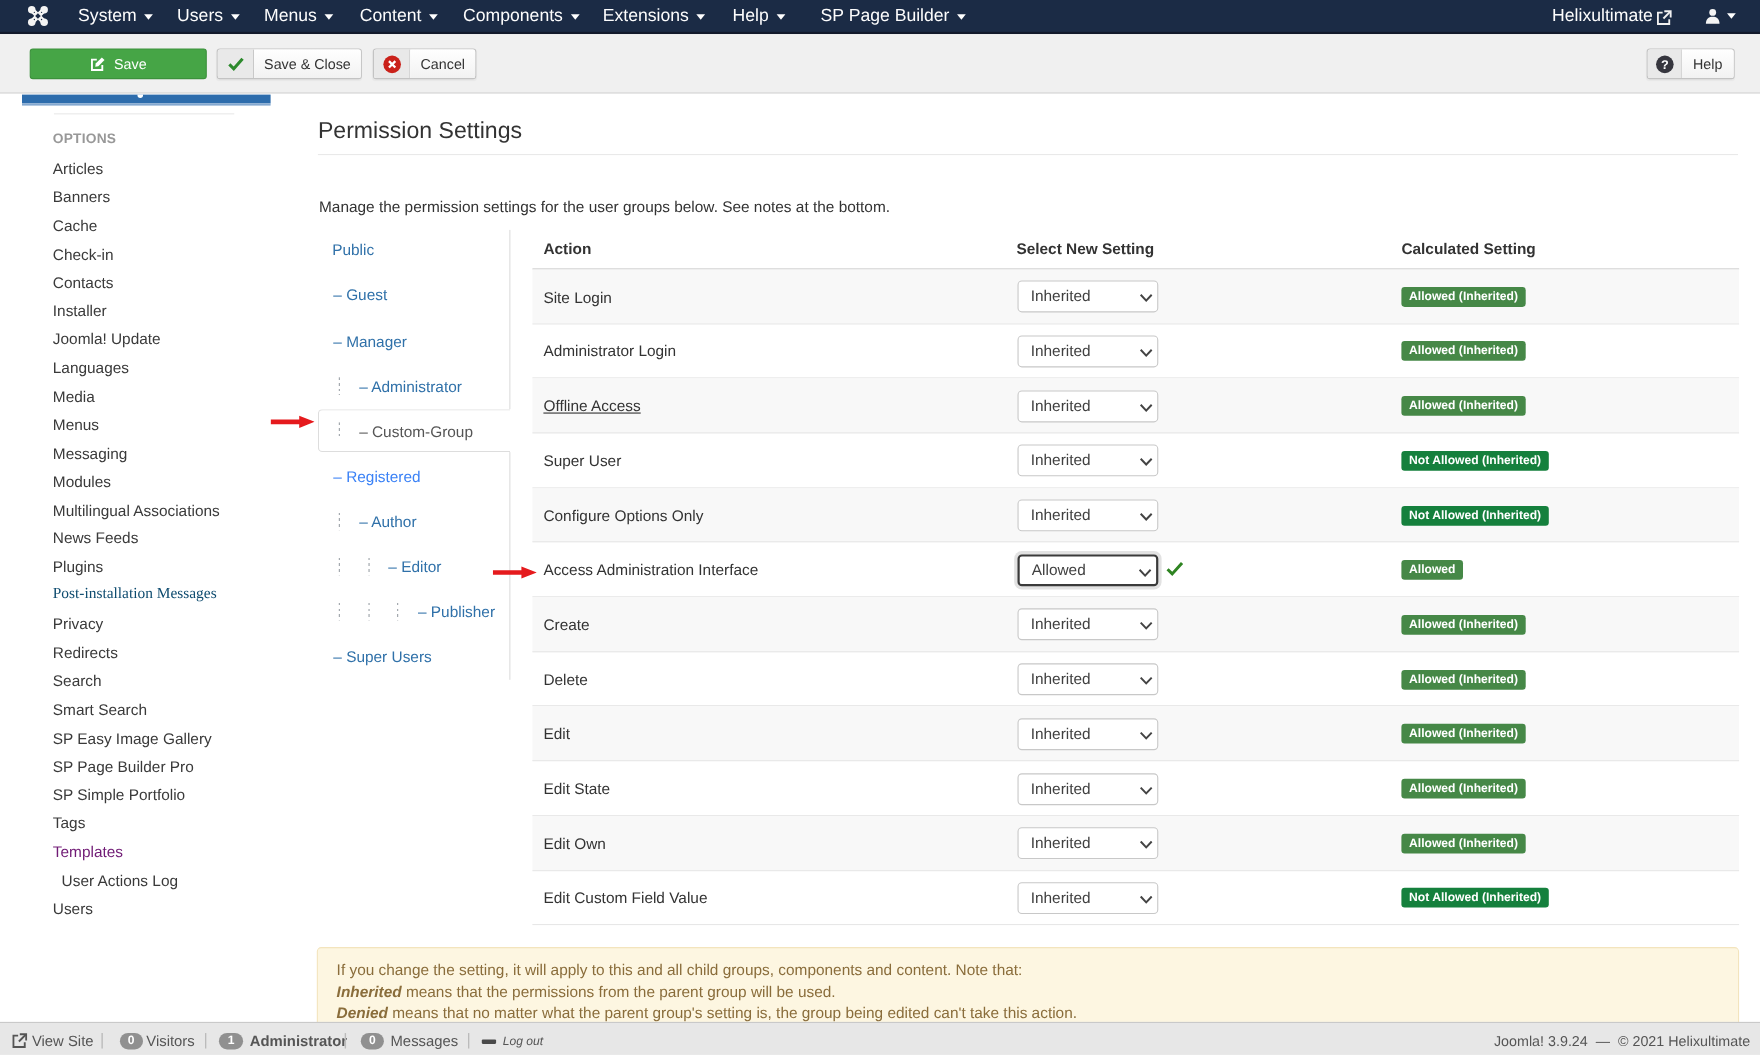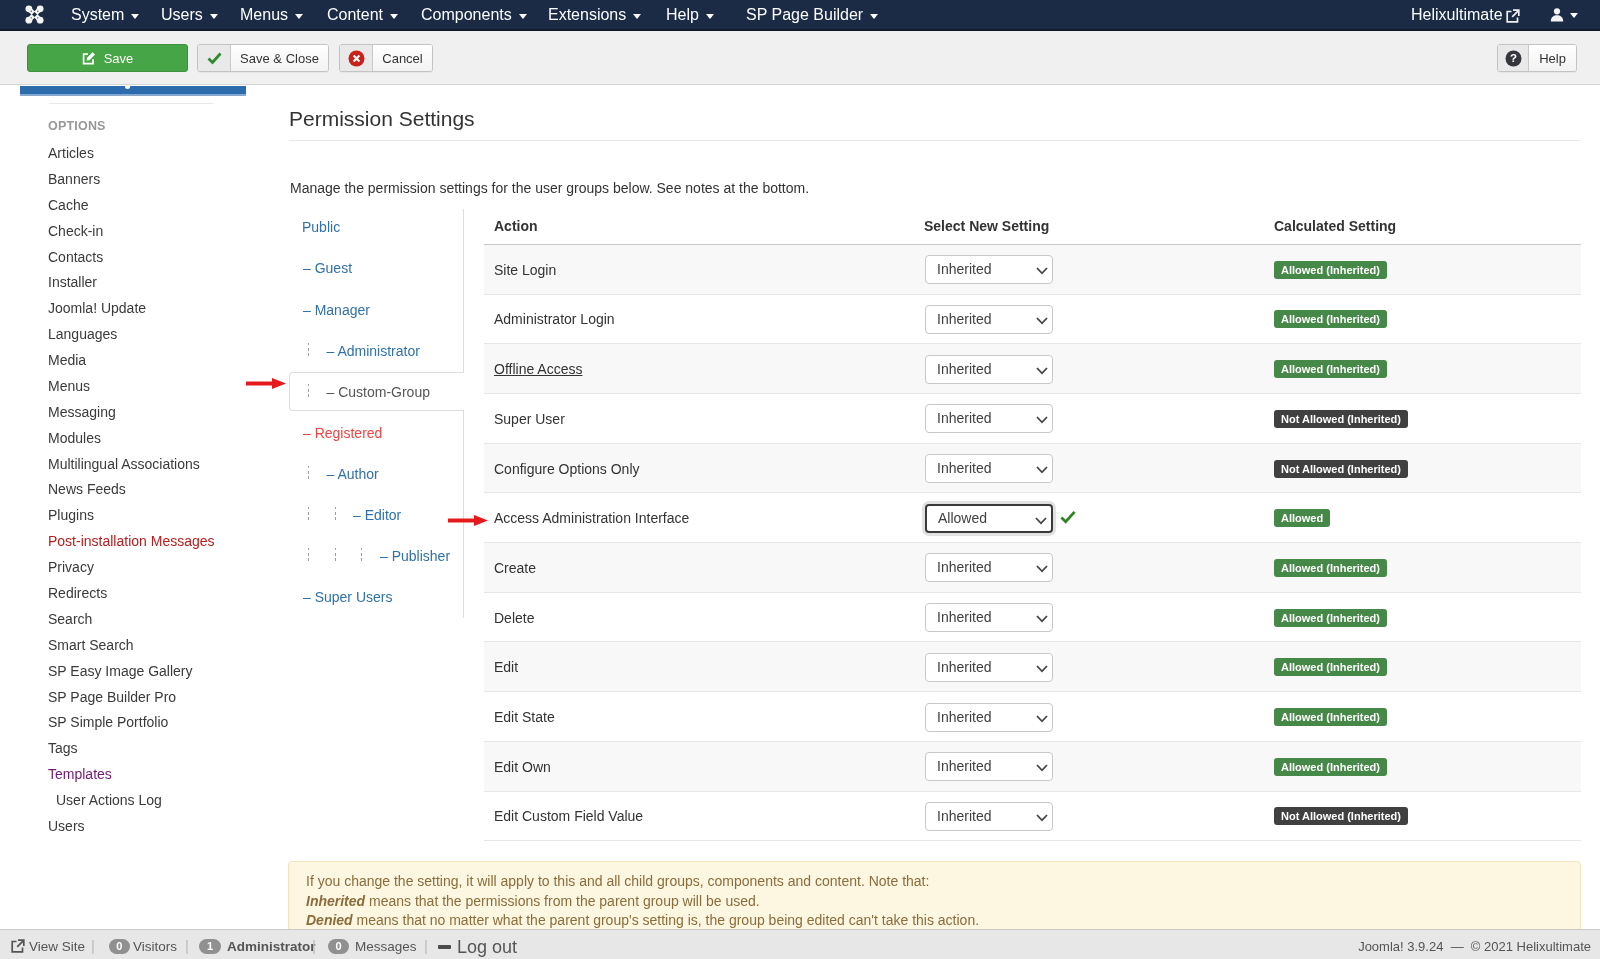--- a/index.html
+++ b/index.html
@@ -7,21 +7,21 @@
 .ab{position:absolute;white-space:nowrap;}
 .t15{font-size:14px;line-height:20px;color:#333;}
 .caret{display:inline-block;width:0;height:0;border-left:4.5px solid transparent;border-right:4.5px solid transparent;border-top:5px solid #fff;vertical-align:middle;margin-left:7px;position:relative;top:1px;}
 .navitem{position:absolute;top:5px;font-size:16px;line-height:20px;color:#fdfdfd;}
 .dotv{position:absolute;width:1px;background:repeating-linear-gradient(to bottom,#9aa0a6 0 2.4px,transparent 2.4px 5.2px);}
 .row-label{font-size:14px;line-height:20px;color:#333;}
 .sel{position:absolute;width:128px;height:29px;background:#fff;border:1px solid #c8c8c8;border-radius:4px;font-size:14px;color:#404040;line-height:27px;padding-left:11px;}
 .sel svg{position:absolute;right:4px;top:11px;}
 .badge{position:absolute;height:18px;line-height:18px;padding:0 7px;border-radius:3px;font-size:11px;font-weight:bold;color:#fff;}
 .bg-g{background:#468847;}
-.bg-r{background:#404040;}
+.bg-r{background:#15803d;}
 .seg-btn{position:absolute;top:44px;height:28px;border:1px solid #c3c3c3;border-radius:3px;background:#fdfdfd;display:flex;align-items:stretch;box-shadow:0 1px 1px rgba(0,0,0,0.04);}
 .seg-ic{width:33px;background:#e9e9e9;border-right:1px solid #c9c9c9;border-radius:2px 0 0 2px;display:flex;align-items:center;justify-content:center;}
 .seg-tx{display:flex;align-items:center;justify-content:center;font-size:13px;color:#333;padding:0 8px;white-space:nowrap;flex:1;background:linear-gradient(#ffffff,#f2f2f2);border-radius:0 2px 2px 0;}
 </style></head><body>
 
 <div class="ab" style="left:0;top:0;width:1600px;height:31px;background:#1b2b45;border-bottom:2px solid #12192b;"></div>
 <svg class="ab" style="left:25px;top:5px;" width="19" height="19" viewBox="0 0 64 64">
 <g fill="none" stroke="#f4f4f4" stroke-width="16" stroke-linecap="round">
 <path d="M13 13 L51 51"></path>
       <path d="M51 13 L13 51"></path>
@@ -100,21 +100,21 @@
 <div class="ab t15" style="left:48px;top:272.4px;color:#3a3a3a;">Installer</div>
 <div class="ab t15" style="left:48px;top:298.3px;color:#3a3a3a;">Joomla! Update</div>
 <div class="ab t15" style="left:48px;top:324.2px;color:#3a3a3a;">Languages</div>
 <div class="ab t15" style="left:48px;top:350.0px;color:#3a3a3a;">Media</div>
 <div class="ab t15" style="left:48px;top:375.9px;color:#3a3a3a;">Menus</div>
 <div class="ab t15" style="left:48px;top:401.8px;color:#3a3a3a;">Messaging</div>
 <div class="ab t15" style="left:48px;top:427.7px;color:#3a3a3a;">Modules</div>
 <div class="ab t15" style="left:48px;top:453.6px;color:#3a3a3a;">Multilingual Associations</div>
 <div class="ab t15" style="left:48px;top:479.4px;color:#3a3a3a;">News Feeds</div>
 <div class="ab t15" style="left:48px;top:505.3px;color:#3a3a3a;">Plugins</div>
-<div class="ab t15" style="left:48px;top:531.2px;color:#b91c1c;">Post-installation Messages</div>
+<div class="ab t15" style="left:48px;top:531.2px;color:#0c4a6e;font-family:Liberation Serif, serif;">Post-installation Messages</div>
 <div class="ab t15" style="left:48px;top:557.1px;color:#3a3a3a;">Privacy</div>
 <div class="ab t15" style="left:48px;top:583.0px;color:#3a3a3a;">Redirects</div>
 <div class="ab t15" style="left:48px;top:608.8px;color:#3a3a3a;">Search</div>
 <div class="ab t15" style="left:48px;top:634.7px;color:#3a3a3a;">Smart Search</div>
 <div class="ab t15" style="left:48px;top:660.6px;color:#3a3a3a;">SP Easy Image Gallery</div>
 <div class="ab t15" style="left:48px;top:686.5px;color:#3a3a3a;">SP Page Builder Pro</div>
 <div class="ab t15" style="left:48px;top:712.4px;color:#3a3a3a;">SP Simple Portfolio</div>
 <div class="ab t15" style="left:48px;top:738.2px;color:#3a3a3a;">Tags</div>
 <div class="ab t15" style="left:48px;top:764.1px;color:#701a75;">Templates</div>
 <div class="ab t15" style="left:56px;top:790.0px;color:#3a3a3a;">User Actions Log</div>
@@ -125,21 +125,21 @@
 <div class="ab" style="left:463px;top:209px;width:1px;height:163px;background:#ddd;"></div>
 <div class="ab" style="left:463px;top:410.8px;width:1px;height:207px;background:#ddd;"></div>
 <div class="ab" style="left:289px;top:372px;width:175px;height:38.8px;background:#fff;border:1px solid #ddd;border-right:none;border-radius:4px 0 0 4px;"></div>
 <div class="ab t15" style="left:302px;top:217.0px;color:#3071a9;">Public</div>
 <div class="ab t15" style="left:303px;top:258.0px;color:#3071a9;">– Guest</div>
 <div class="ab t15" style="left:303px;top:300.0px;color:#3071a9;">– Manager</div>
 <div class="ab t15" style="left:326.5px;top:341.0px;color:#3071a9;">– Administrator</div>
 <div class="dotv" style="left:308.0px;top:343.0px;height:16px;"></div>
 <div class="ab t15" style="left:326.5px;top:381.5px;color:#555;">– Custom-Group</div>
 <div class="dotv" style="left:308.0px;top:383.5px;height:16px;"></div>
-<div class="ab t15" style="left:303px;top:423.0px;color:#ef4444;">– Registered</div>
+<div class="ab t15" style="left:303px;top:423.0px;color:#3b82f6;">– Registered</div>
 <div class="ab t15" style="left:326.5px;top:464.0px;color:#3071a9;">– Author</div>
 <div class="dotv" style="left:308.0px;top:466.0px;height:16px;"></div>
 <div class="ab t15" style="left:353px;top:505.0px;color:#3071a9;">– Editor</div>
 <div class="dotv" style="left:308.0px;top:507.0px;height:16px;"></div>
 <div class="dotv" style="left:334.6px;top:507.0px;height:16px;"></div>
 <div class="ab t15" style="left:380px;top:546.0px;color:#3071a9;">– Publisher</div>
 <div class="dotv" style="left:308.0px;top:548.0px;height:16px;"></div>
 <div class="dotv" style="left:334.6px;top:548.0px;height:16px;"></div>
 <div class="dotv" style="left:361.2px;top:548.0px;height:16px;"></div>
 <div class="ab t15" style="left:303px;top:587.0px;color:#3071a9;">– Super Users</div>
@@ -250,13 +250,13 @@
 <div class="ab" style="left:108.8px;top:939.4px;width:21px;height:15px;border-radius:8px;background:#909090;color:#fff;font-size:11px;font-weight:bold;line-height:15px;text-align:center;">0</div>
 <div class="ab" style="left:133px;top:939.5px;font-size:13.5px;line-height:14px;color:#555;">Visitors</div>
 <div class="ab" style="left:185px;top:937px;font-size:15px;line-height:18px;color:#bbb;">|</div>
 <div class="ab" style="left:199px;top:939.4px;width:22px;height:15px;border-radius:8px;background:#909090;color:#fff;font-size:11px;font-weight:bold;line-height:15px;text-align:center;">1</div>
 <div class="ab" style="left:227px;top:939.5px;font-size:13.5px;line-height:14px;color:#555;font-weight:bold;">Administrator</div>
 <div class="ab" style="left:312px;top:937px;font-size:15px;line-height:18px;color:#bbb;">|</div>
 <div class="ab" style="left:328px;top:939.4px;width:21px;height:15px;border-radius:8px;background:#909090;color:#fff;font-size:11px;font-weight:bold;line-height:15px;text-align:center;">0</div>
 <div class="ab" style="left:355px;top:939.5px;font-size:13.5px;line-height:14px;color:#555;">Messages</div>
 <div class="ab" style="left:424px;top:937px;font-size:15px;line-height:18px;color:#bbb;">|</div>
 <div class="ab" style="left:438px;top:944.5px;width:13px;height:4px;background:#4a4a4a;border-radius:1px;"></div>
-<div class="ab" style="left:457px;top:939.5px;font-size:18px;line-height:14px;color:#555;">Log out</div>
+<div class="ab" style="left:457px;top:939.5px;font-size:11px;line-height:14px;color:#555;font-style:italic;">Log out</div>
 <div class="ab" style="right:9px;top:940px;font-size:13px;color:#555;line-height:14px;">Joomla! 3.9.24&nbsp; —&nbsp; © 2021 Helixultimate</div>
 </body></html>

